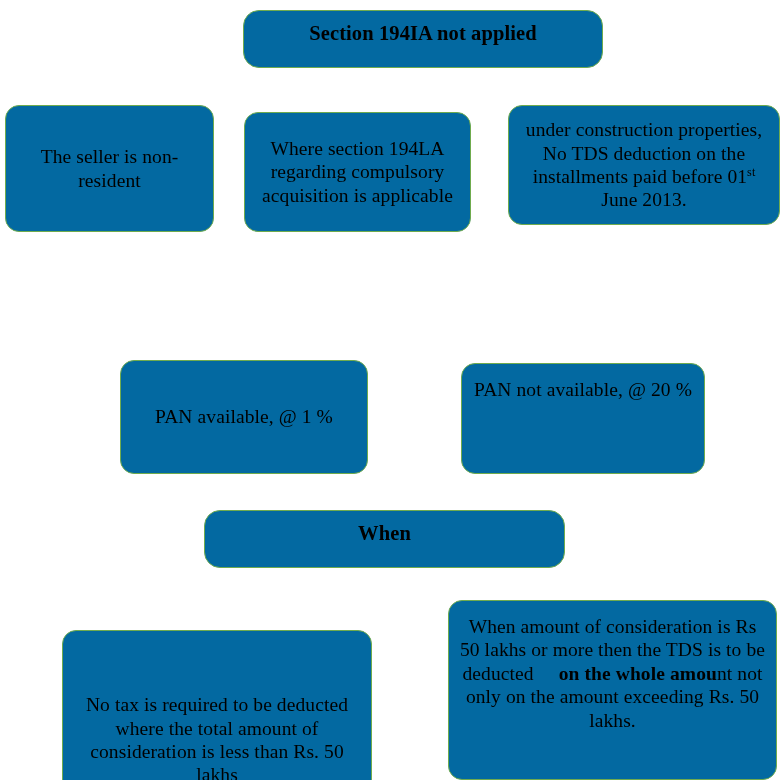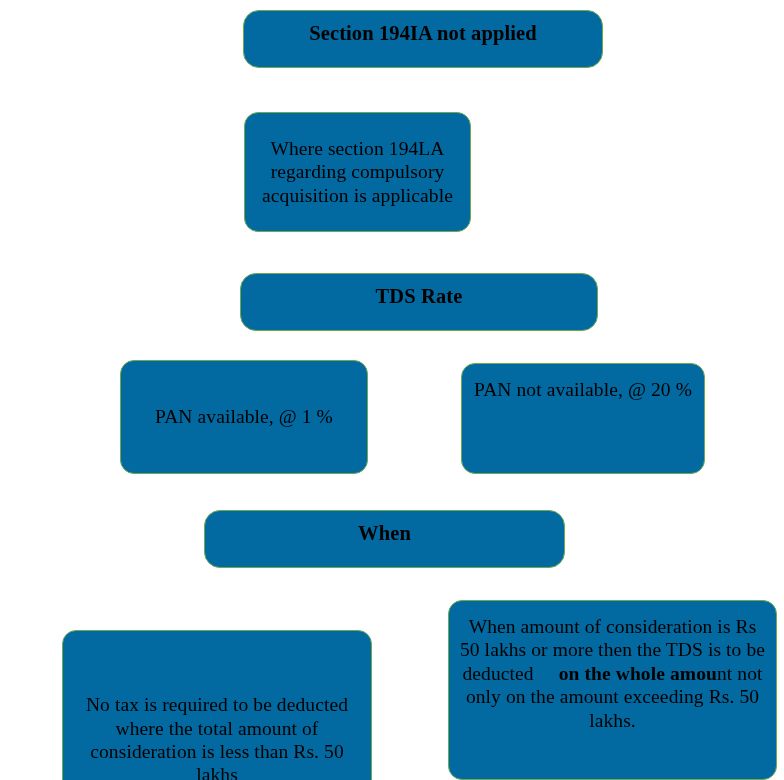--- a/index.html
+++ b/index.html
@@ -78,29 +78,32 @@
 </style>
 </head>
 <body>
 
 <div id="diagram-canvas">
 
   <div class="node header" style="left:243px; top:10px; width:360px; height:58px;">
     <span class="node-text">Section 194IA not applied</span>
   </div>
 
+  <div class="node body-node" style="left:5px; top:105px; width:209px; height:127px;">
+    <span class="node-text">The seller is non-resident</span>
+  </div>
 
   <div class="node body-node" style="left:244px; top:112px; width:227px; height:120px;">
     <span class="node-text">Where section 194LA regarding compulsory acquisition is applicable</span>
   </div>
 
+  <div class="node body-node" style="left:508px; top:105px; width:272px; height:120px;">
+    <span class="node-text"><span>under construction properties,</span><br><span>No TDS deduction on the</span><br><span>installments paid before 01</span><sup>st</sup><br><span>June 2013.</span></span>
+  </div>
 
-  <div class="node header" style="left:240px; top:273px; width:358px; height:58px;">
-    <span class="node-text">TDS Rate</span>
-  </div>
 
   <div class="node body-node" style="left:120px; top:360px; width:248px; height:114px;">
     <span class="node-text">PAN available, @ 1 %</span>
   </div>
 
   <div class="node top-text" style="left:461px; top:363px; width:244px; height:111px;">
     <span class="node-text">PAN not available, @ 20 %</span>
   </div>
 
   <div class="node header" style="left:204px; top:510px; width:361px; height:58px;">

